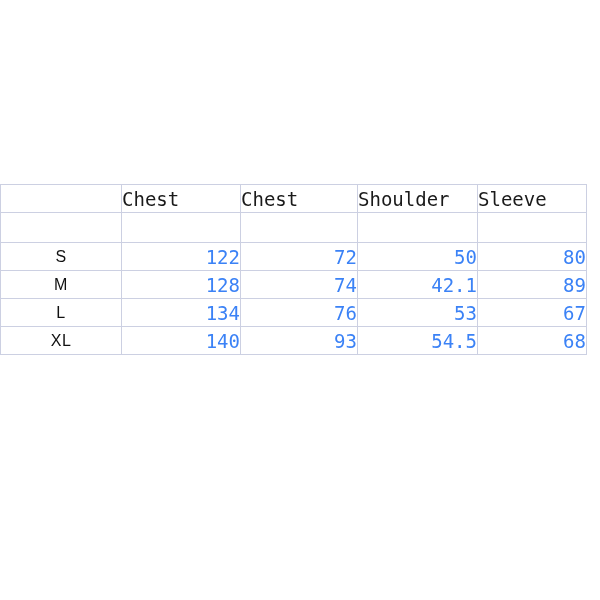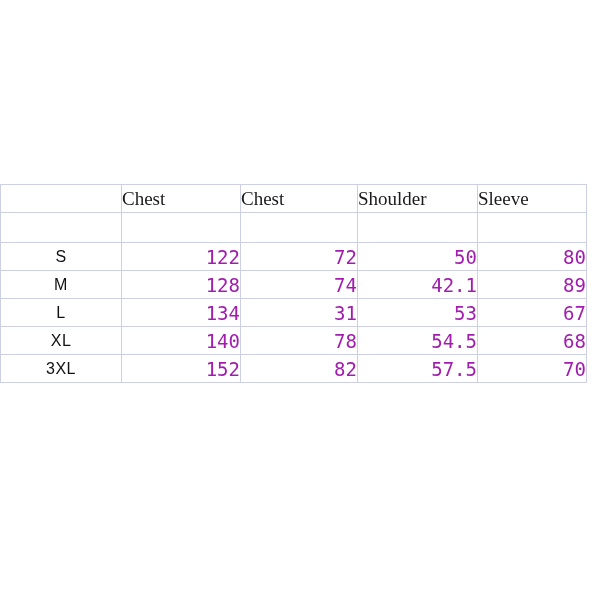--- a/index.html
+++ b/index.html
@@ -41,21 +41,20 @@
 
   
   col.c-size     { width: 121px; }
   col.c-chest    { width: 119px; }
   col.c-length   { width: 117px; }
   col.c-shoulder { width: 120px; }
   col.c-sleeve   { width: 109px; }
 
   tr.header-row td {
     height: 27px;
-    font-family: Liberation Serif, serif;
   }
   tr.spacer-row td {
     height: 29px;
   }
   tr.data-row td {
     height: 27px;
   }
 
   .hdr-label {
     font-family: "DejaVu Sans Mono", monospace;
@@ -72,21 +71,21 @@
     font-family: "Liberation Sans", sans-serif;
     font-size: 16px;
     color: #111111;
     text-align: center;
     letter-spacing: 0.5px;
   }
 
   .num-cell {
     font-family: "DejaVu Sans Mono", monospace;
     font-size: 19px;
-    color: #a21caf;
+    color: #3b82f6;
     text-align: right;
     padding-right: 6px;
     white-space: nowrap;
   }
 
   .empty-cell {
     font-size: 0;
     line-height: 0;
   }
 </style>
@@ -131,36 +130,29 @@
         <td class="size-label">M</td>
         <td class="num-cell">128</td>
         <td class="num-cell">74</td>
         <td class="num-cell">42.1</td>
         <td class="num-cell">89</td>
       </tr>
 
       <tr class="data-row">
         <td class="size-label">L</td>
         <td class="num-cell">134</td>
-        <td class="num-cell">31</td>
+        <td class="num-cell">76</td>
         <td class="num-cell">53</td>
         <td class="num-cell">67</td>
       </tr>
 
       <tr class="data-row">
         <td class="size-label">XL</td>
         <td class="num-cell">140</td>
-        <td class="num-cell">78</td>
+        <td class="num-cell">93</td>
         <td class="num-cell">54.5</td>
         <td class="num-cell">68</td>
       </tr>
 
 
-      <tr class="data-row">
-        <td class="size-label">3XL</td>
-        <td class="num-cell">152</td>
-        <td class="num-cell">82</td>
-        <td class="num-cell">57.5</td>
-        <td class="num-cell">70</td>
-      </tr>
     </tbody>
   </table>
 </div>
 
 </body></html>

